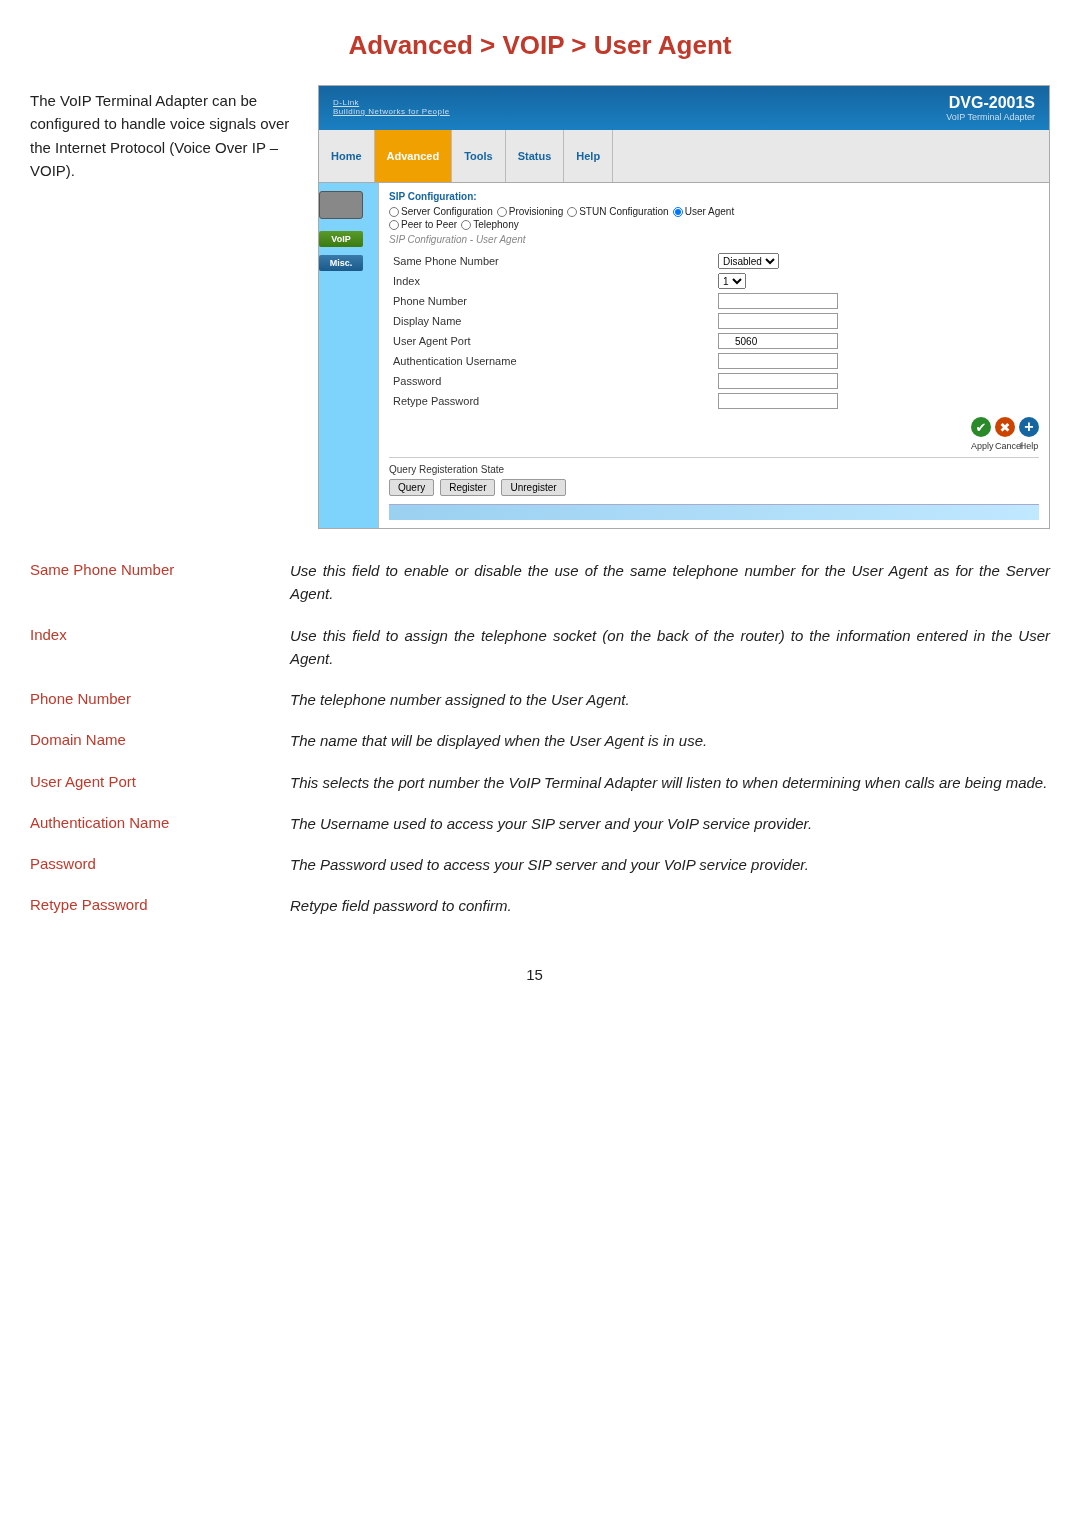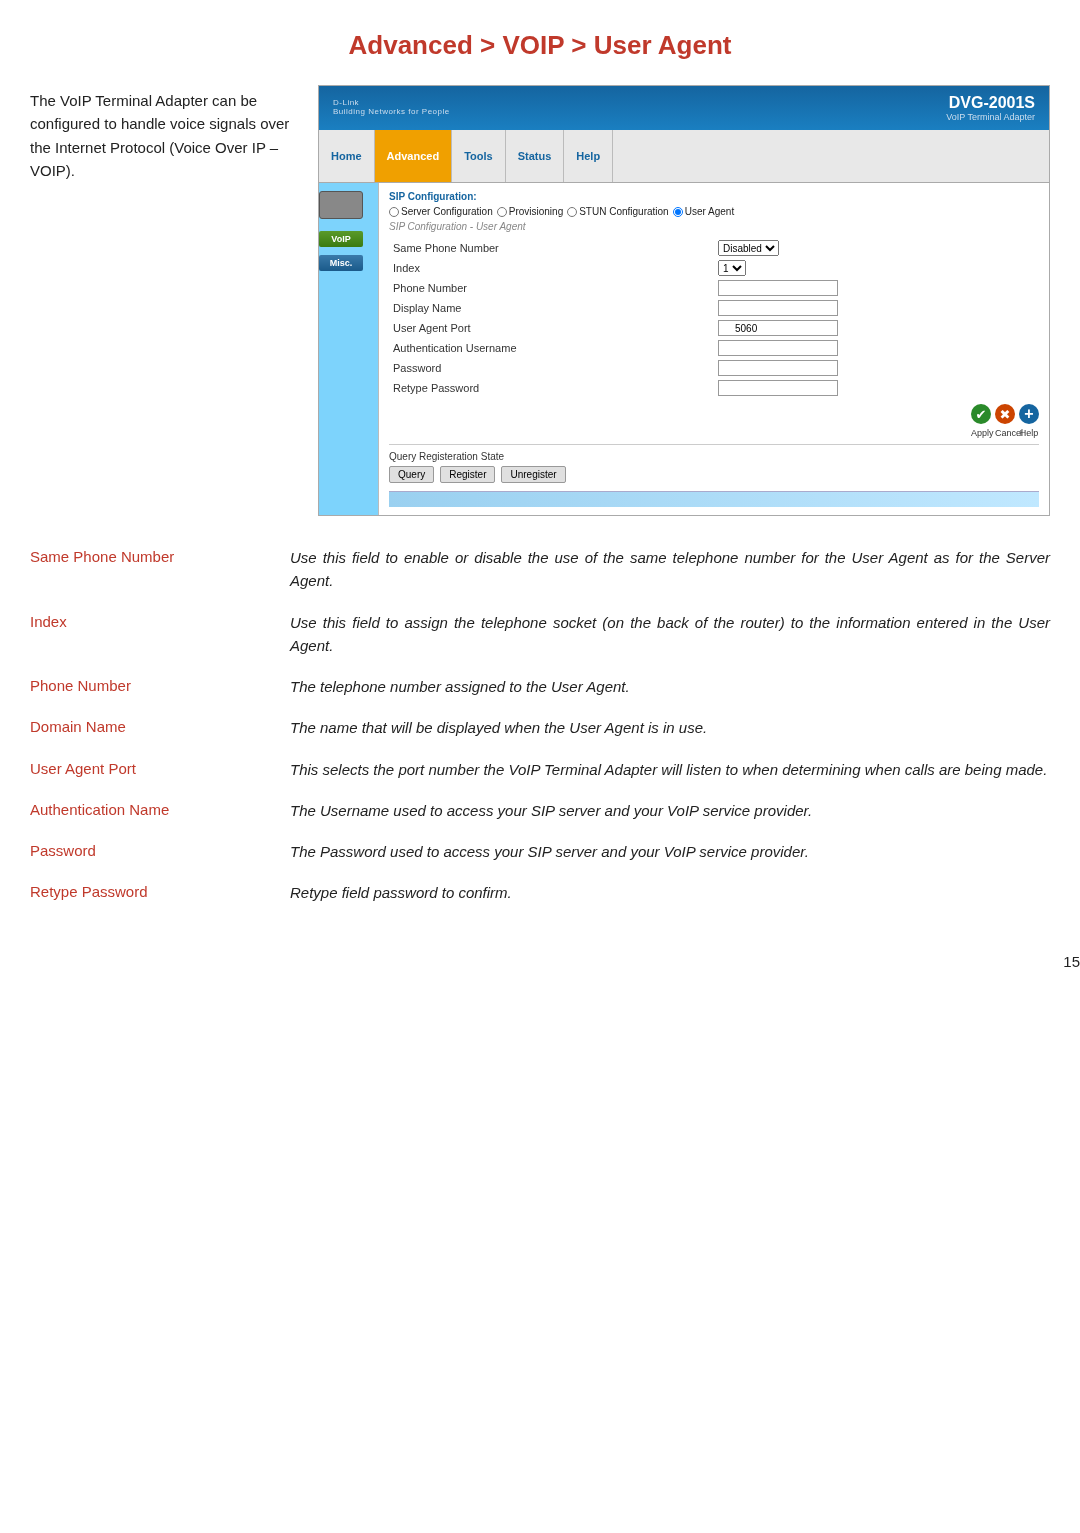--- a/index.html
+++ b/index.html
@@ -58,20 +58,21 @@
       font-weight: bold;
       font-size: 18px;
       line-height: 1.1;
     }
     .dlink-logo span {
       display: block;
       font-size: 8px;
       font-weight: normal;
       color: #cde;
       letter-spacing: 0.5px;
+      text-decoration: underline;
     }
 
     .router-model {
       text-align: right;
       color: #fff;
     }
     .router-model .model-name {
       font-size: 16px;
       font-weight: bold;
       color: #fff;
@@ -297,24 +298,24 @@
     .desc-def {
       flex: 1;
       font-size: 15px;
       color: #222;
       line-height: 1.55;
       text-align: justify;
       font-style: italic;
     }
 
     .page-number {
-      text-align: right;
+      text-align: center;
       font-size: 15px;
       color: #222;
-      padding: 10px 0 20px 0;
+      padding: 10px 11px 20px 0;
     }
   </style>
 </head>
 <body>
 
 <div class="page-title">Advanced &gt; VOIP &gt; User Agent</div>
 
 <div class="main-content">
 
   <div class="left-text">The VoIP Terminal Adapter can be configured to handle voice signals over the Internet Protocol (Voice Over IP – VOIP).</div>
@@ -358,20 +359,28 @@
           <label>
             <input type="radio" name="sip_config" style=""> Provisioning
           </label>
           <label>
             <input type="radio" name="sip_config" style=""> STUN Configuration
           </label>
           <label>
             <input type="radio" name="sip_config" checked="" style=""> User Agent
           </label>
         </div>
+        <div class="radio-row">
+          <label>
+            <input type="radio" name="sip_config" style=""> Peer to Peer
+          </label>
+          <label>
+            <input type="radio" name="sip_config" style=""> Telephony
+          </label>
+        </div>
 
         <div class="sub-section-label">SIP Configuration - User Agent</div>
 
         <table class="form-table">
           <tbody>
             <tr>
               <td>Same Phone Number</td>
               <td>
                 <select>
                   <option>Disabled</option>

